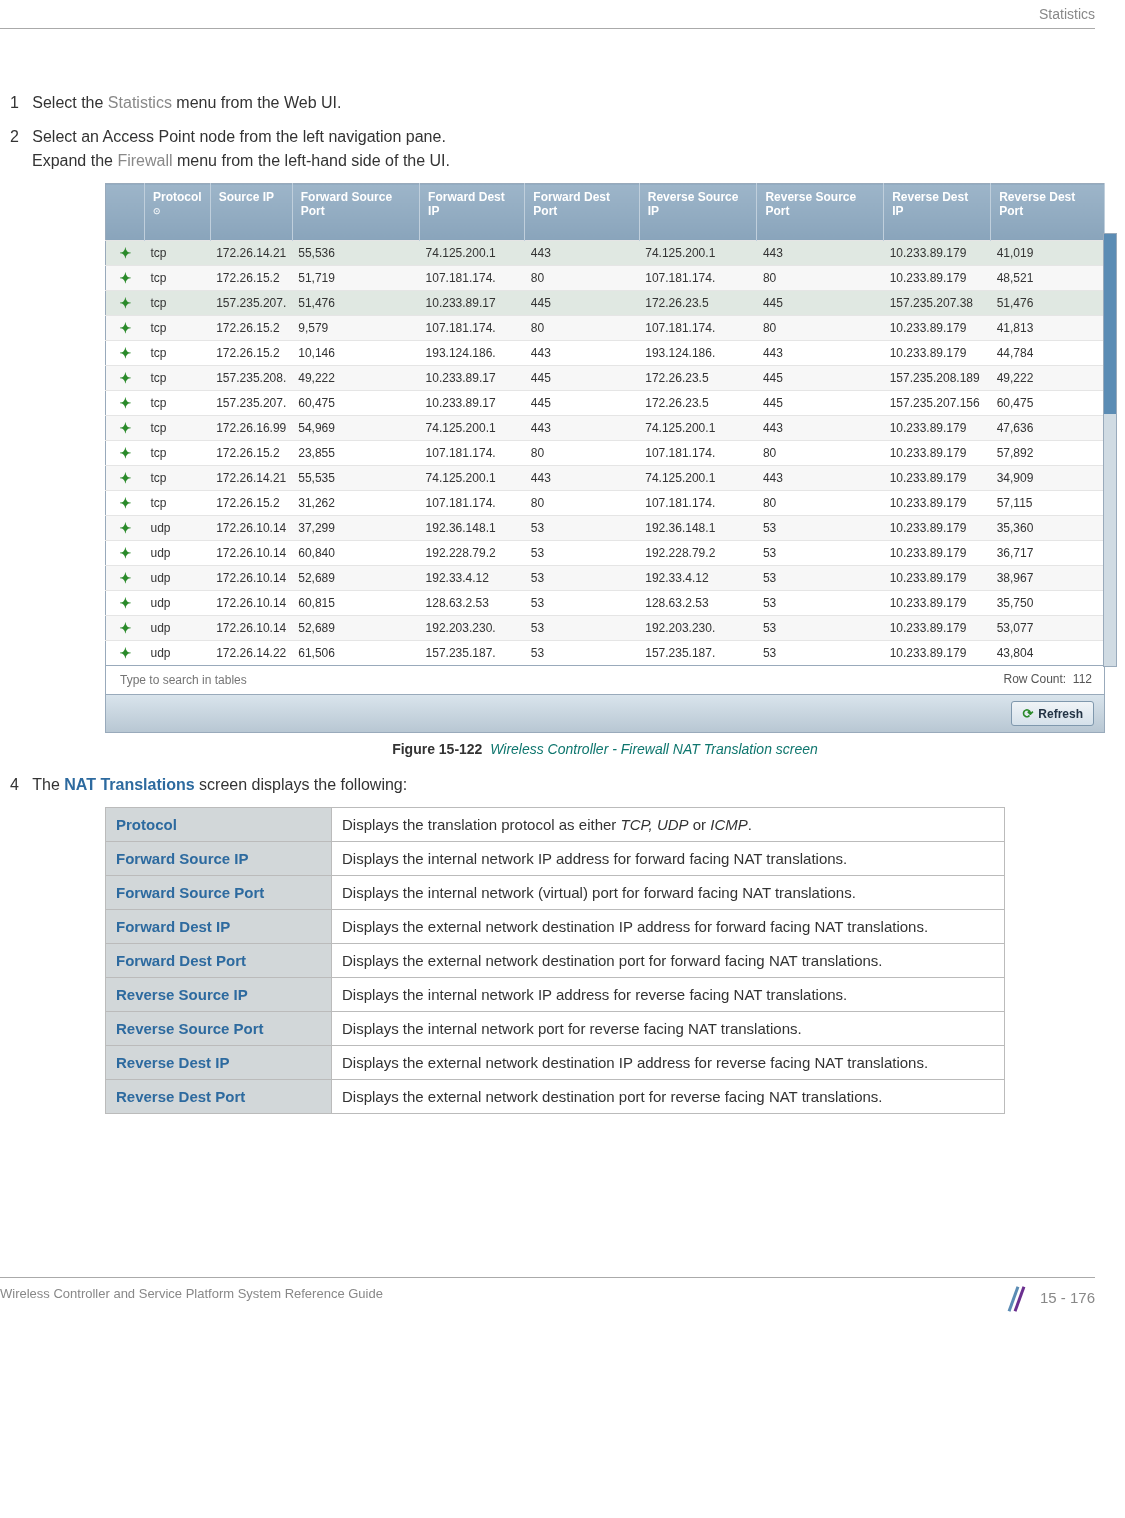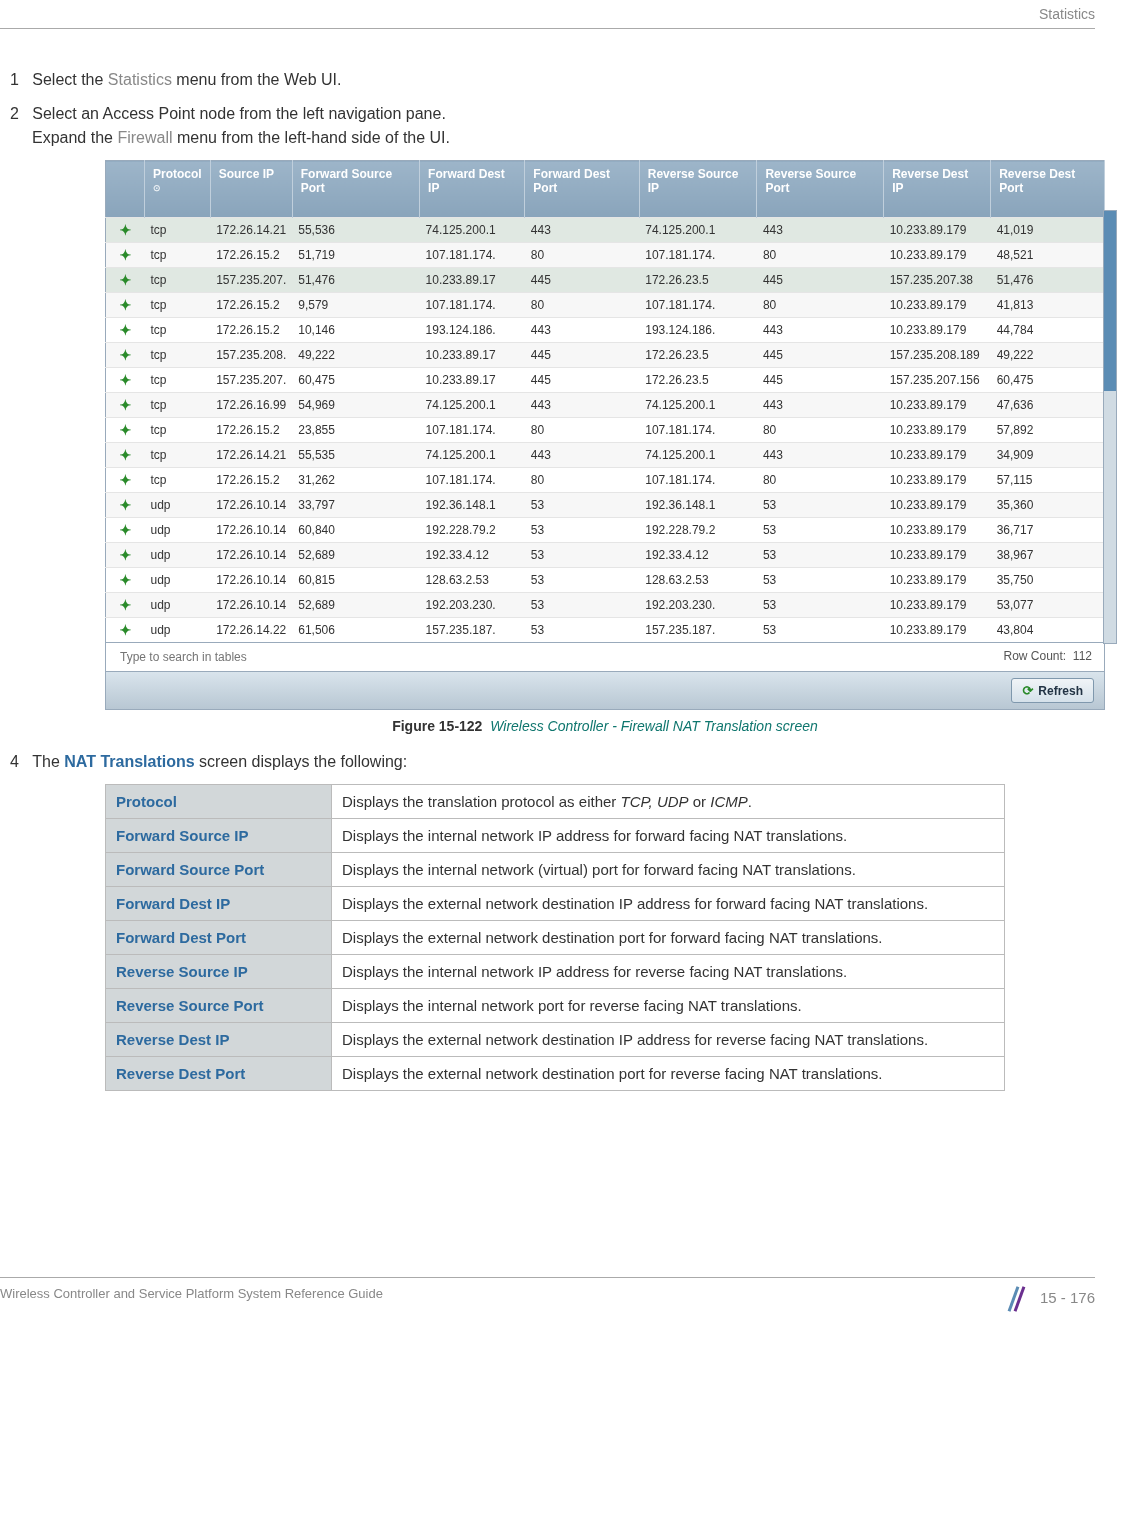--- a/index.html
+++ b/index.html
@@ -25,21 +25,21 @@
   }
   .header-rule {
     position: absolute;
     top: 28px;
     left: 0;
     right: 30px;
     border-top: 1px solid #aaa;
   }
   .content {
     position: absolute;
-    top: 68px;
+    top: 91px;
     left: 10px;
     right: 30px;
   }
   ol.steps {
     list-style: none;
     padding: 0;
     margin: 0;
   }
   ol.steps > li {
     padding-left: 22px;
@@ -379,21 +379,21 @@
                 <td>80</td>
                 <td>107.181.174.</td>
                 <td>80</td>
                 <td>10.233.89.179</td>
                 <td>57,115</td>
               </tr>
               <tr>
                 <td class="plus-cell"><span class="plus-icon">✦</span></td>
                 <td>udp</td>
                 <td>172.26.10.14</td>
-                <td>33,797</td>
+                <td>37,299</td>
                 <td>192.36.148.1</td>
                 <td>53</td>
                 <td>192.36.148.1</td>
                 <td>53</td>
                 <td>10.233.89.179</td>
                 <td>35,360</td>
               </tr>
               <tr>
                 <td class="plus-cell"><span class="plus-icon">✦</span></td>
                 <td>udp</td>

